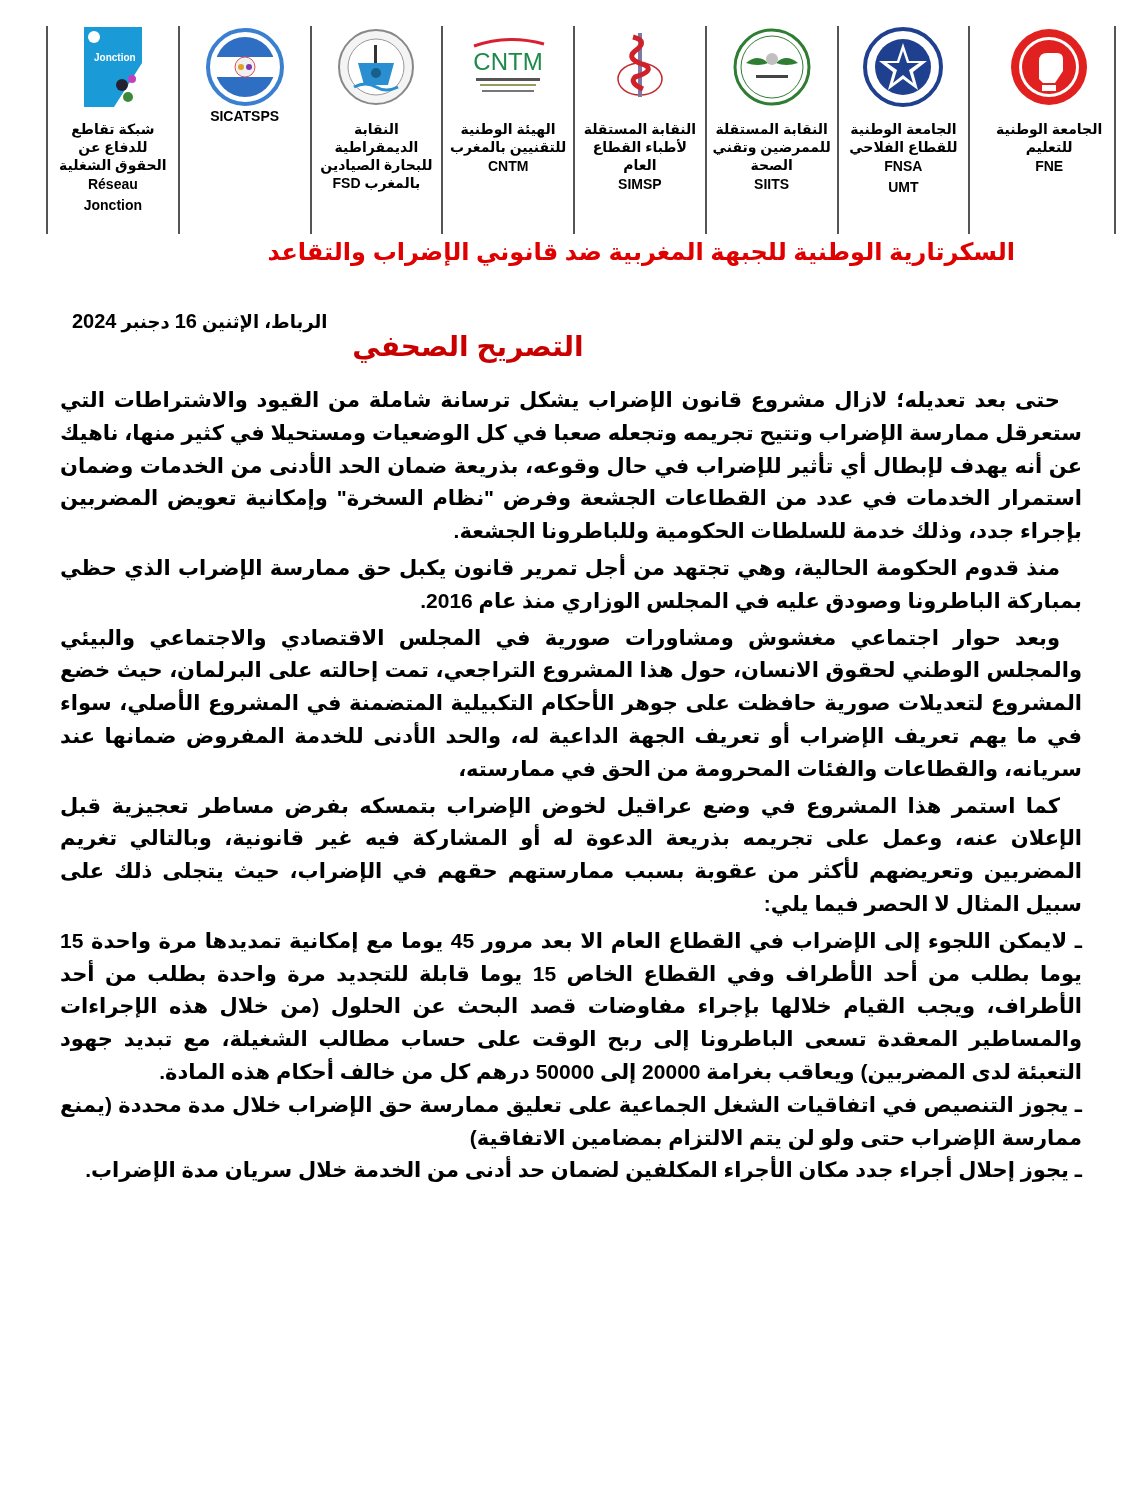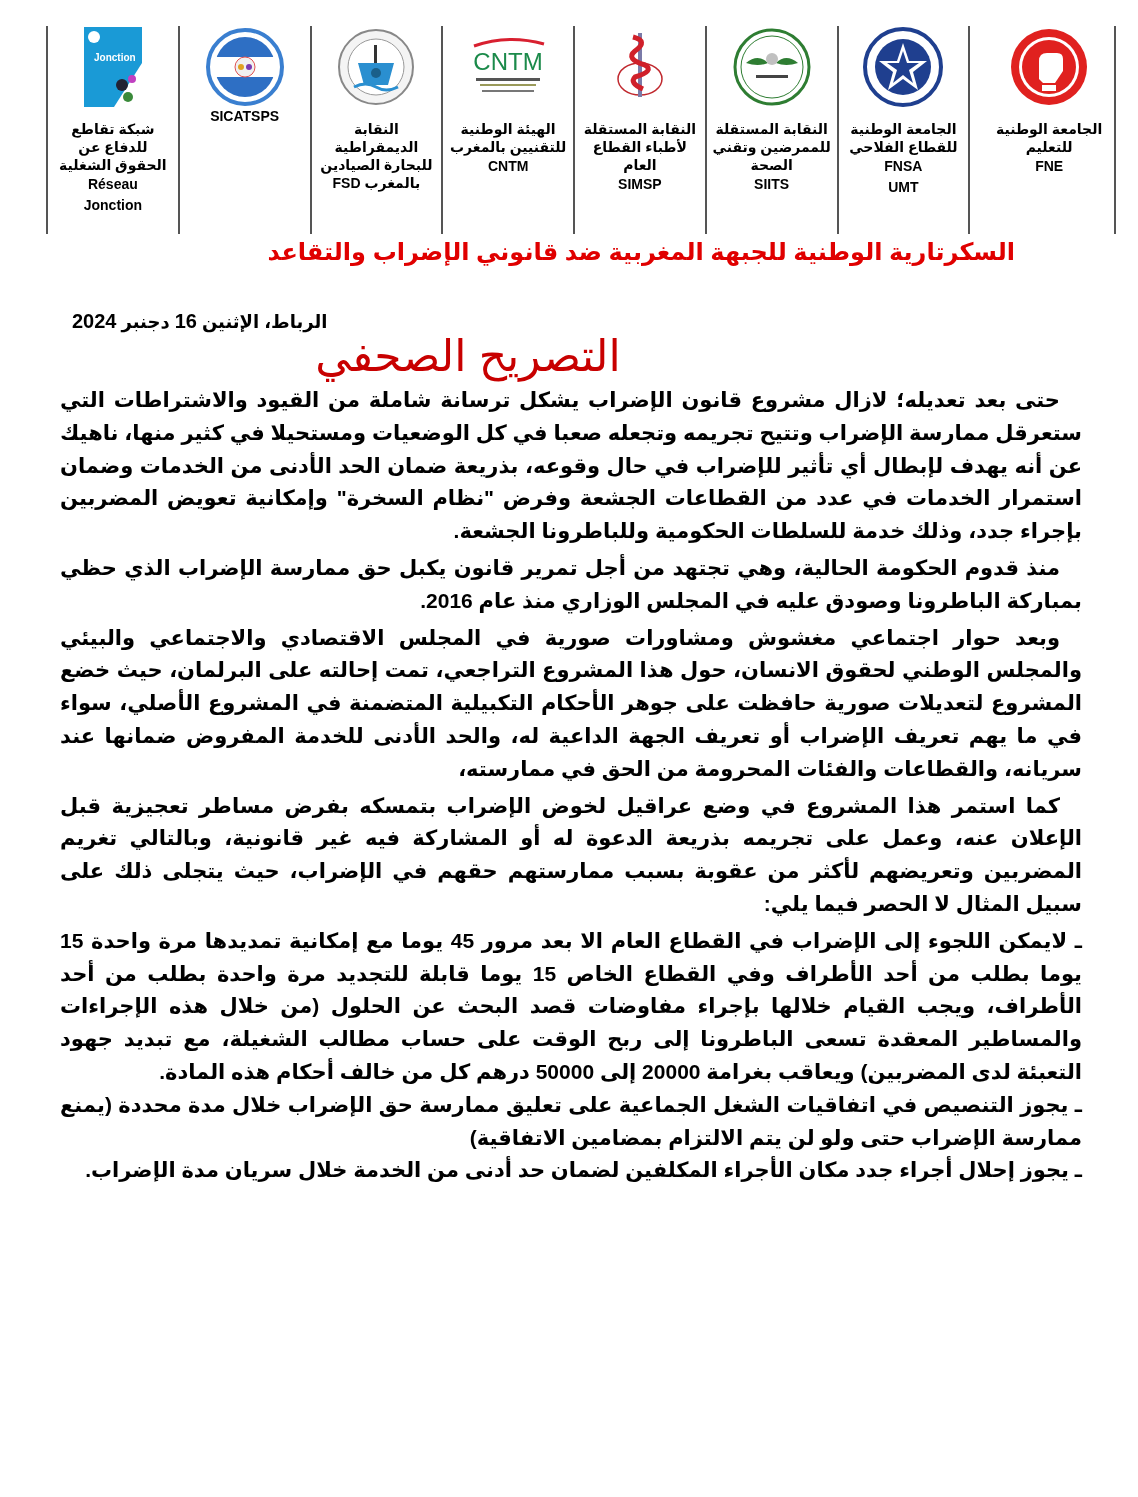--- a/index.html
+++ b/index.html
@@ -14,21 +14,21 @@
   .logo { width: 86px; height: 78px; margin-top: 2px; display: flex; align-items: center; justify-content: center; }
   .org-name { direction: rtl; text-align: center; font-weight: bold; font-size: 14px; line-height: 18px;
               margin-top: 14px; padding: 0 4px; }
   .org-abbr { text-align: right; font-family: Liberation Sans, sans-serif; font-weight: bold;
               font-size: 14px; line-height: 21px; }
   .headline { position: absolute; left: 60px; top: 238px; width: 955px; direction: rtl; 
               color: #e00000; font-weight: bold; font-size: 24px; letter-spacing: -0.3px; }
   .dateline { position: absolute; left: 72px; top: 278px; direction: rtl; font-weight: bold; font-size: 18px; margin-top: 32px; }
   .dateline .num { font-size: 20px; }
   .title { position: absolute; left: 0; width: 936px; top: 330px; text-align: center; direction: rtl;
-           color: #c80000; font-weight: normal; font-size: 44px; }
+           color: #c80000; font-weight: bold; font-size: 28px; }
   .body-text { position: absolute; left: 60px; top: 384px; width: 1038px; direction: rtl; text-align: justify;
                font-weight: bold; font-size: 21px; line-height: 32.8px; letter-spacing: -0.2px; }
   .body-text p { margin: 0 16px 4px 0; text-indent: 22px; }
   .body-text p.bullet { text-indent: 0; margin-bottom: 0; }
 </style>
 </head>
 <body>
 
 <div class="header-strip">
 

